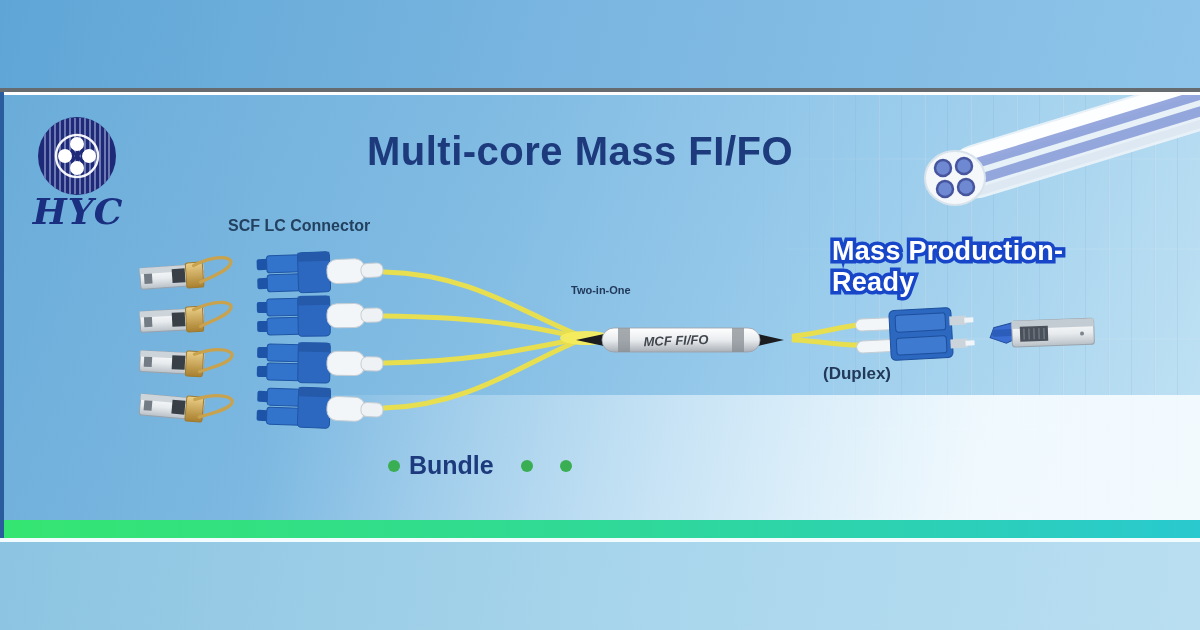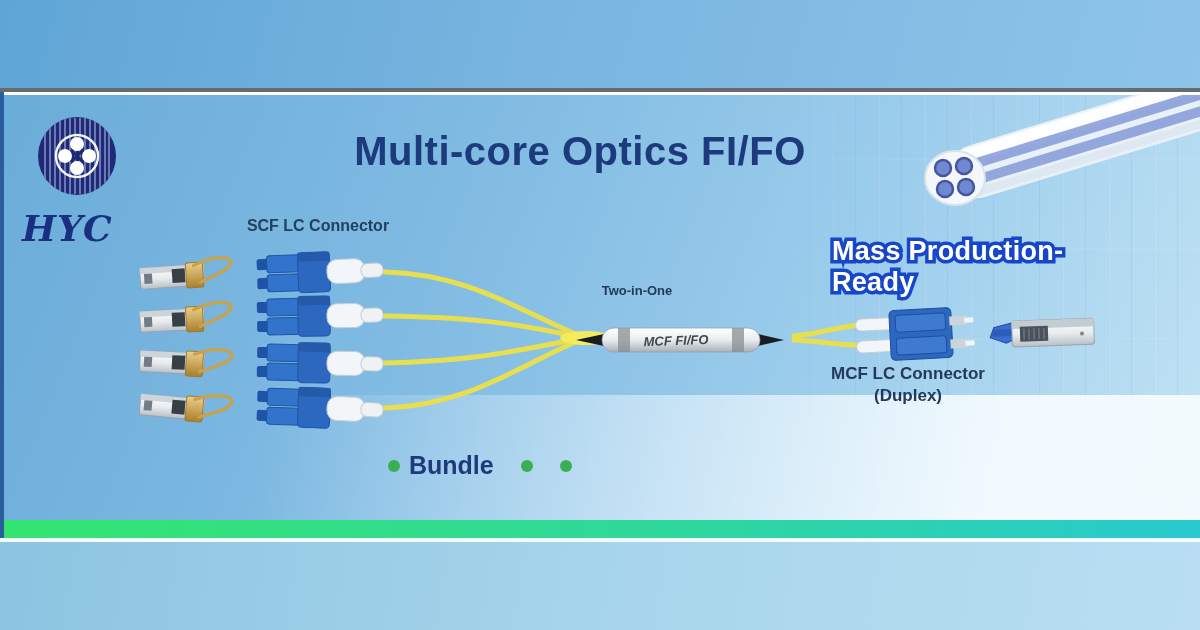--- a/index.html
+++ b/index.html
@@ -23,32 +23,32 @@
     background:linear-gradient(112deg,#6aacd9 0%,#7fbae2 35%,#9ccdec 68%,#c2e3f4 100%); }
   .rack-texture { position:absolute; right:0; top:0; width:460px; height:100%;
     background:
       repeating-linear-gradient(90deg, rgba(255,255,255,0.12) 0 2px, rgba(255,255,255,0) 2px 46px),
       repeating-linear-gradient(90deg, rgba(90,130,185,0.10) 0 1px, rgba(90,130,185,0) 1px 23px),
       repeating-linear-gradient(0deg, rgba(255,255,255,0.06) 0 2px, rgba(255,255,255,0) 2px 90px);
     -webkit-mask-image:linear-gradient(to left,#000 65%,transparent 100%);
     mask-image:linear-gradient(to left,#000 65%,transparent 100%); }
   .light-band { position:absolute; left:0; top:300px; width:100%; height:125px;
     background:linear-gradient(100deg, rgba(240,249,254,0) 22%, rgba(240,249,254,0.55) 55%, rgba(246,252,255,0.92) 82%); }
-  .logo-text { position:absolute; left:22px; top:112px; width:112px; 
+  .logo-text { position:absolute; left:22px; top:95px; width:112px; text-align:center;
     font-family:"DejaVu Serif", serif; font-style:italic; font-weight:600;
     font-size:36px; color:#1b2f80; letter-spacing:1px; }
 
   
   .title { position:absolute; left:300px; top:34px; width:560px; text-align:center;
     font-size:40px; font-weight:bold; color:#1d3a7c; letter-spacing:0.5px; }
 
   
-  .callout { position:absolute; text-align:center; font-weight:bold; color:#23405f; line-height:1.3; }
+  .callout { position:absolute; font-weight:bold; color:#23405f; line-height:1.3; }
   .scf-label { left:228px; top:121px; width:180px; font-size:16px; }
-  .tio-label { left:552px; top:188px; width:170px; font-size:13px; color:#22395a; }
+  .tio-label { left:571px; top:188px; width:170px; font-size:11px; color:#22395a; }
   .mcf-label { left:823px; top:268px; width:170px; font-size:17px; color:#22395a; }
 
   
   .mp { position:absolute; left:832px; top:141px; width:290px; height:36px; 
     font-size:27px; font-weight:bold; letter-spacing:0.3px; }
   .mp span { position:absolute; left:0; right:0; top:0; }
   .mp-stroke { color:#1746c8; -webkit-text-stroke:7px #1746c8; text-shadow:0 2px 2px rgba(19,42,130,0.45); }
   .mp-fill { color:#ffffff; }
 
   
@@ -166,21 +166,21 @@
       <g fill="#ffffff">
         <circle cx="41" cy="29" r="7"></circle>
           <circle cx="53" cy="41" r="7"></circle>
         <circle cx="41" cy="53" r="7"></circle>
           <circle cx="29" cy="41" r="7"></circle>
       </g>
       <path d="M35 35 L47 47 M47 35 L35 47" stroke="#1e2a78" stroke-width="3"></path>
     </svg>
     <div class="logo-text">HYC</div>
 
-    <h1 class="title">Multi-core Optics FI/FO</h1>
+    <h1 class="title">Multi-core Mass FI/FO</h1>
 
     <svg class="cables" viewBox="0 0 1200 425">
       <g fill="none" stroke="#e7df50" stroke-width="5" stroke-linecap="round">
         <path d="M384 177 C468 179, 516 214, 578 240"></path>
         <path d="M384 221 C468 222, 516 228, 578 242"></path>
         <path d="M384 268 C468 267, 516 256, 578 244"></path>
         <path d="M384 313 C468 311, 524 268, 578 246"></path>
         <path d="M794 241 C822 238, 838 232, 864 229"></path>
         <path d="M794 245 C822 246, 840 251, 864 250"></path>
       </g>
@@ -229,21 +229,20 @@
         <use href="#sym-qsfp"></use>
       </svg>
 
     <div class="callout scf-label">
       <div>SCF LC Connector</div>
     </div>
     <div class="callout tio-label">
       <div>Two-in-One</div>
     </div>
     <div class="callout mcf-label">
-      <div>MCF LC Connector</div>
       <div>(Duplex)</div>
     </div>
 
     <div class="mp">
       <span class="mp-stroke">Mass Production-Ready</span>
       <span class="mp-fill">Mass Production-Ready</span>
     </div>
 
     <div class="features">
       <div class="feature">

